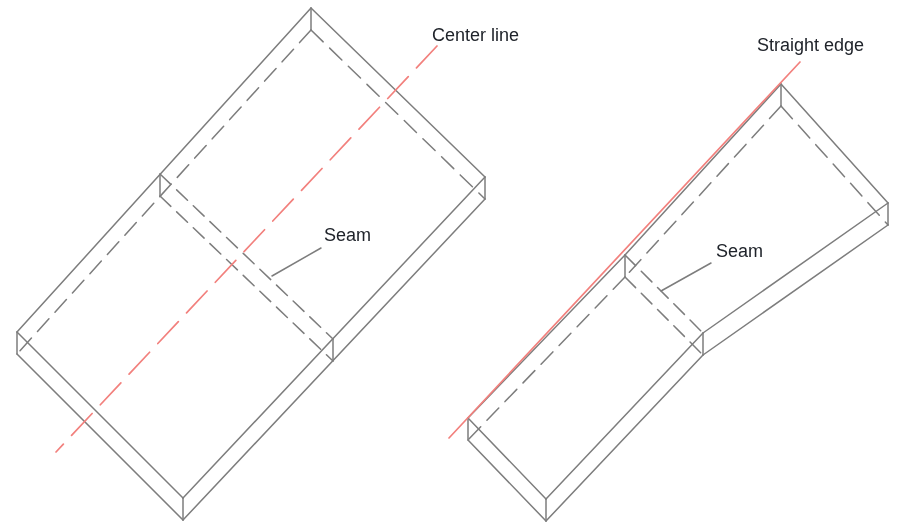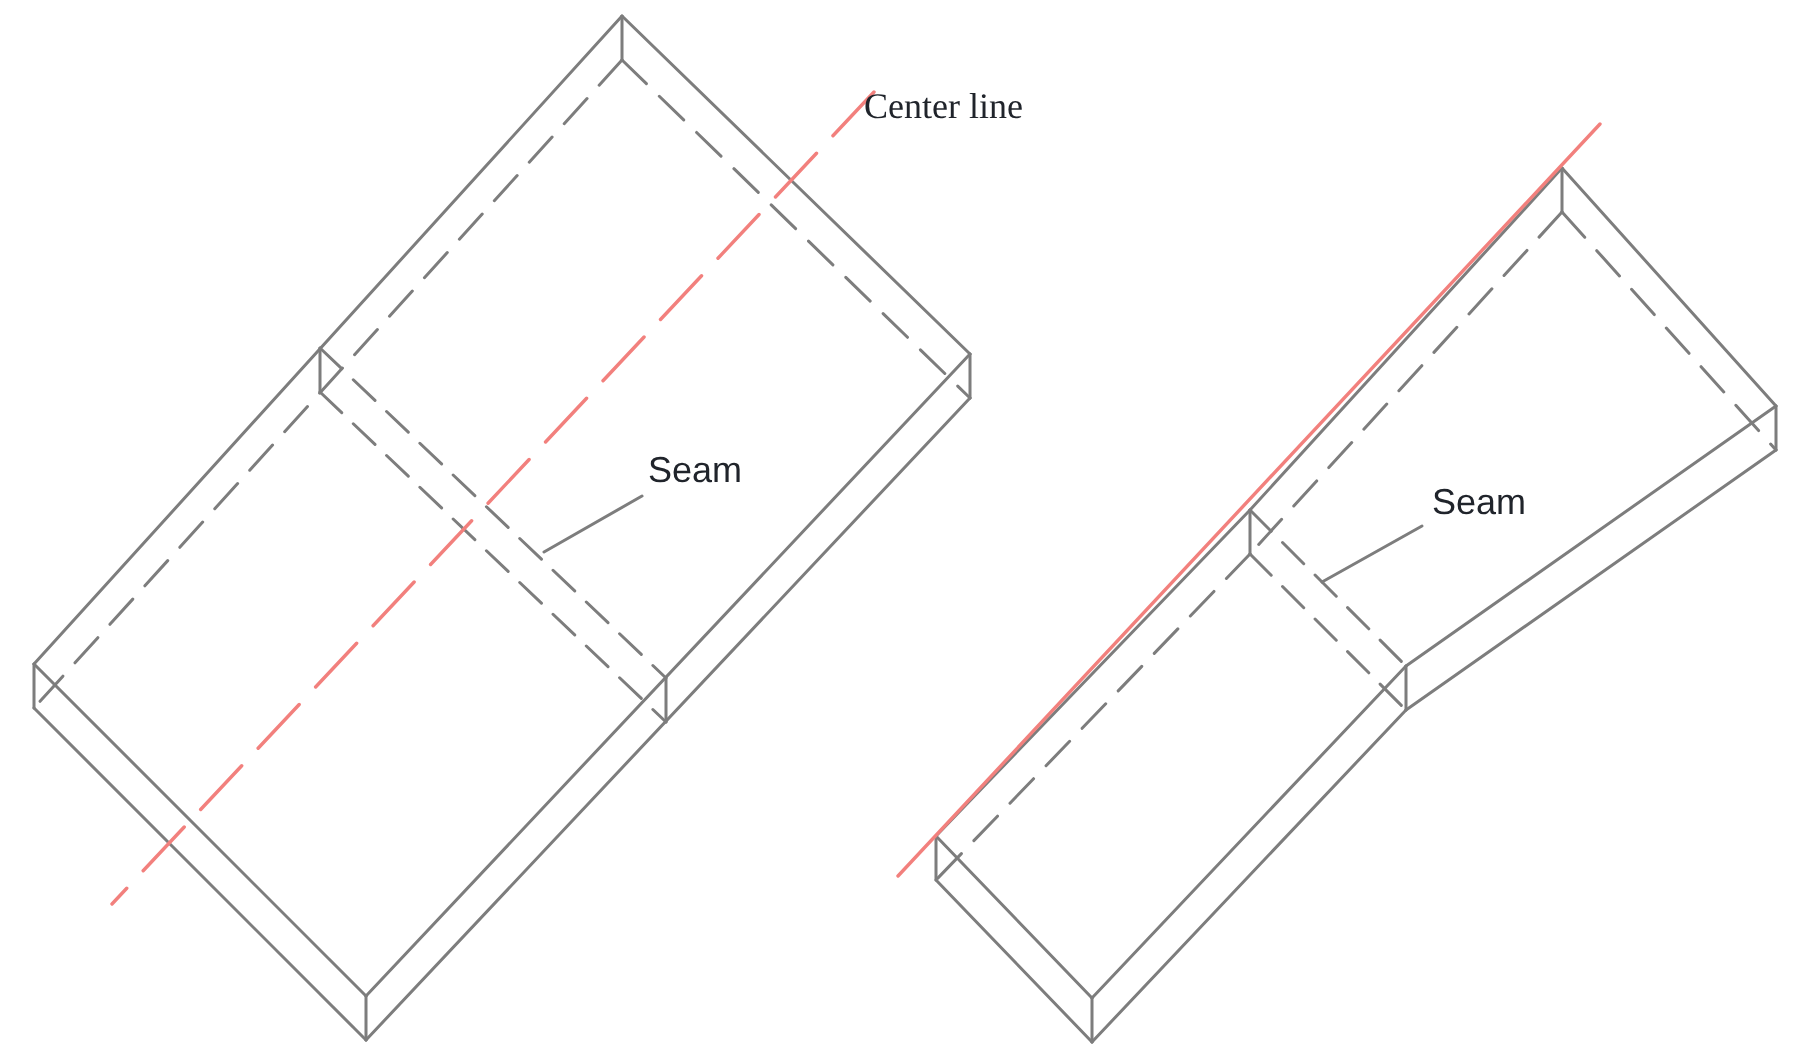--- a/index.html
+++ b/index.html
@@ -61,19 +61,20 @@
       <line x1="546" y1="499" x2="546" y2="521" stroke="#7d7d7d" stroke-width="1.5" stroke-linecap="round"></line>
       <line x1="468" y1="418" x2="468" y2="440" stroke="#7d7d7d" stroke-width="1.5" stroke-linecap="round"></line>
       <line x1="625" y1="255" x2="625" y2="277" stroke="#7d7d7d" stroke-width="1.5" stroke-linecap="round"></line>
       <line x1="888" y1="225" x2="703" y2="355" stroke="#7d7d7d" stroke-width="1.5" stroke-linecap="round"></line>
       <line x1="703" y1="355" x2="546" y2="521" stroke="#7d7d7d" stroke-width="1.5" stroke-linecap="round"></line>
       <line x1="546" y1="521" x2="468" y2="440" stroke="#7d7d7d" stroke-width="1.5" stroke-linecap="round"></line>
       <line x1="800" y1="62" x2="449" y2="438" stroke="#f2807d" stroke-width="1.7" stroke-linecap="round"></line>
       <line x1="711" y1="263" x2="661" y2="291" stroke="#7d7d7d" stroke-width="1.5" stroke-linecap="round"></line>
     </svg>
 
-  <div class="label" style="left: 432px; top: 44px; font-family: Liberation Serif, serif;">Center line</div>
+  <div class="label" style="left: 432px; top: 26px;">Center line</div>
 
   <div class="label" style="left: 324px; top: 226px;">Seam</div>
 
+  <div class="label" style="left: 757px; top: 36px;">Straight edge</div>
 
   <div class="label" style="left: 716px; top: 242px;">Seam</div>
 </div>
 
 </body></html>

